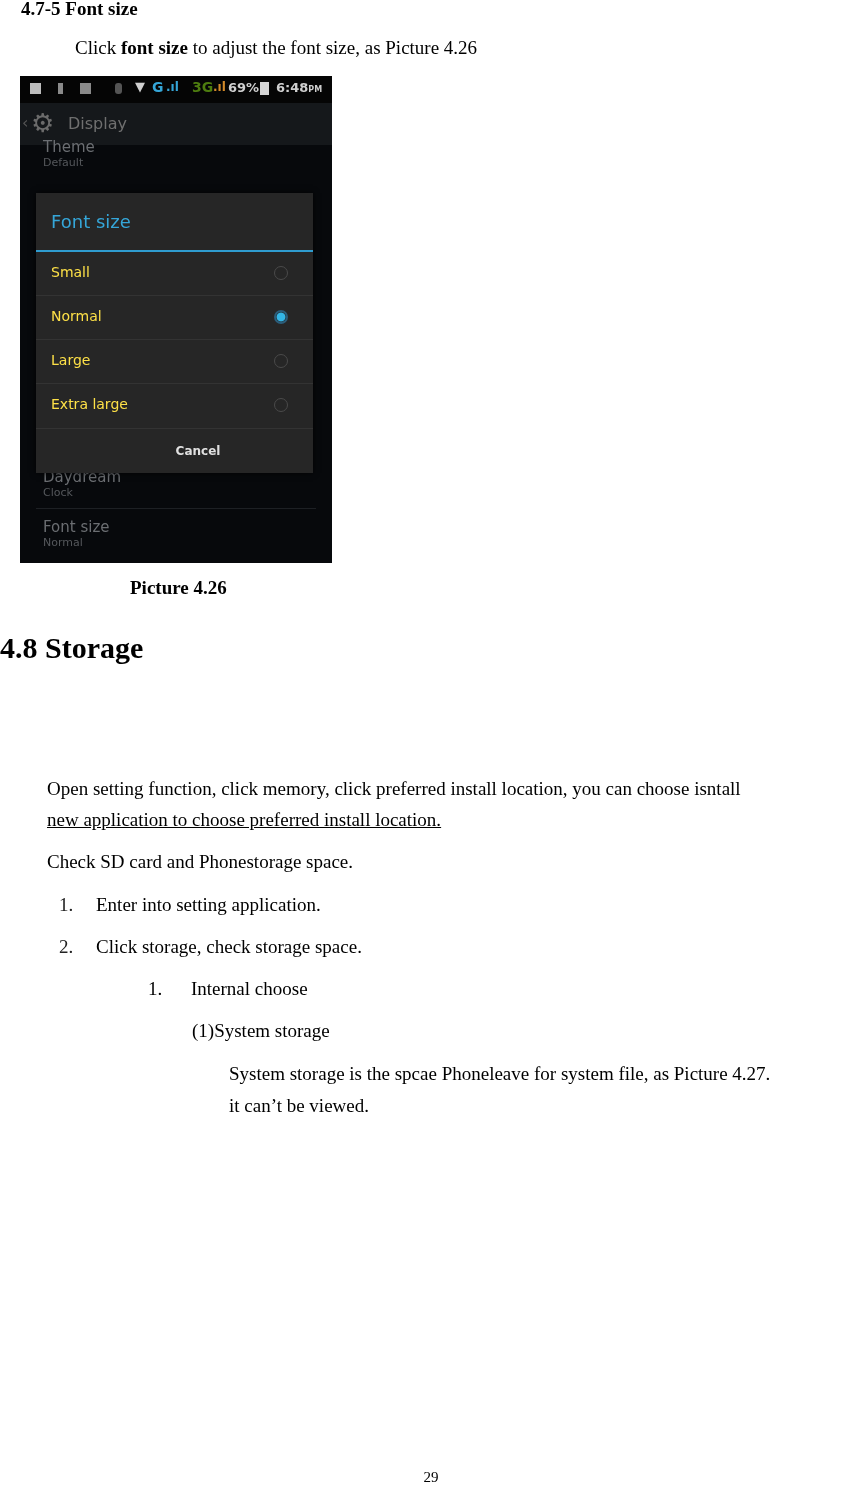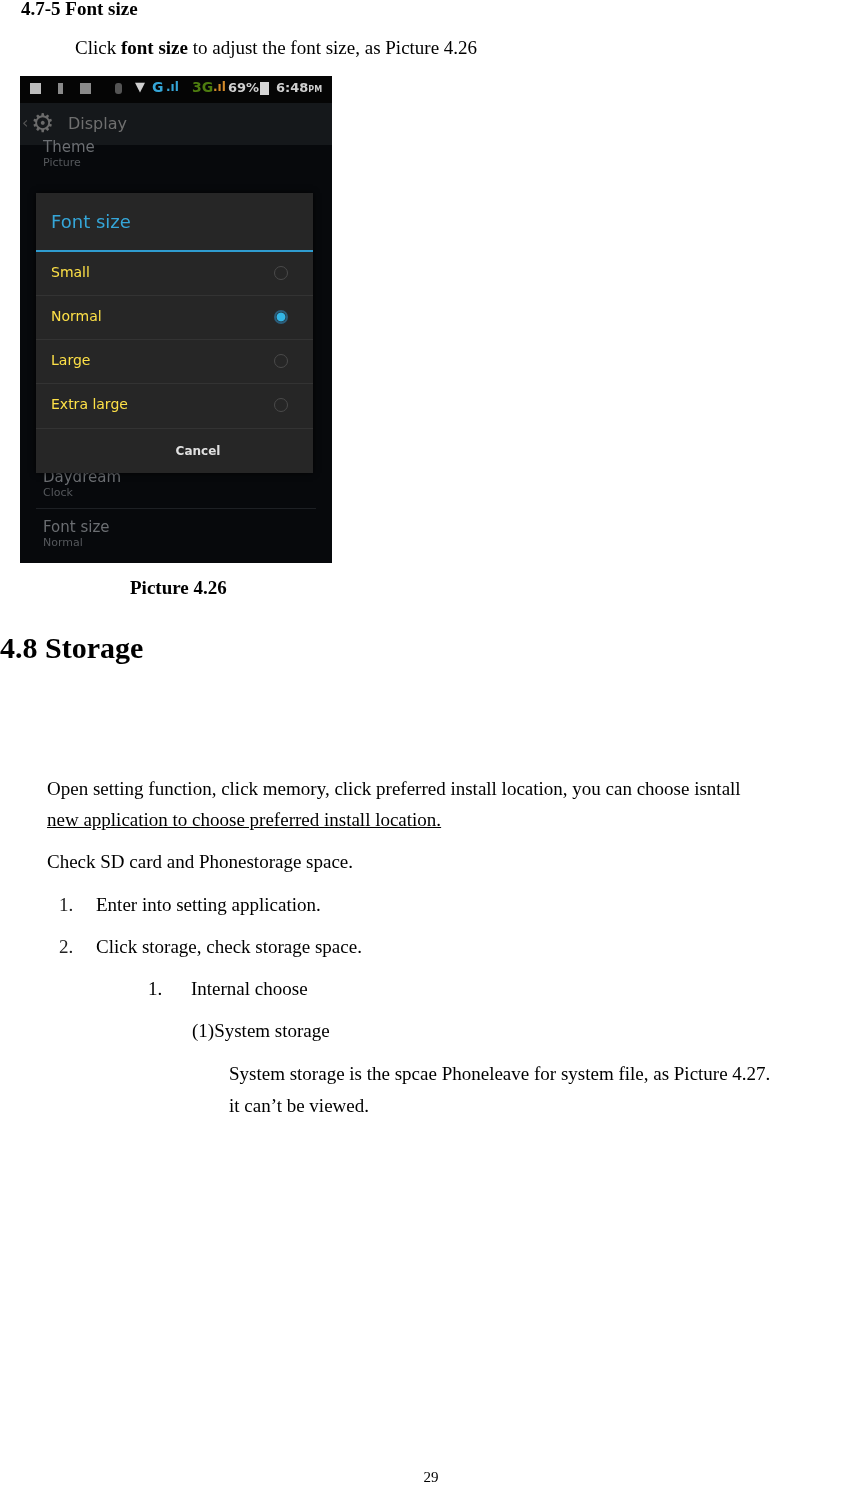--- a/index.html
+++ b/index.html
@@ -74,21 +74,21 @@
   </div>
 
   <div class="actionbar">
     <span class="back">‹</span>
     <span class="gear">⚙</span>
     <span class="title">Display</span>
   </div>
 
   <div class="bg-item" style="top:62px;">
     <div class="bg-title">Theme</div>
-    <div class="bg-sub">Picture</div>
+    <div class="bg-sub">Default</div>
   </div>
 
   <div class="bg-item" style="top:392px;">
     <div class="bg-title">Daydream</div>
     <div class="bg-sub">Clock</div>
   </div>
   <div class="bg-div" style="top:432px;"></div>
 
   <div class="bg-item" style="top:442px;">
     <div class="bg-title">Font size</div>

